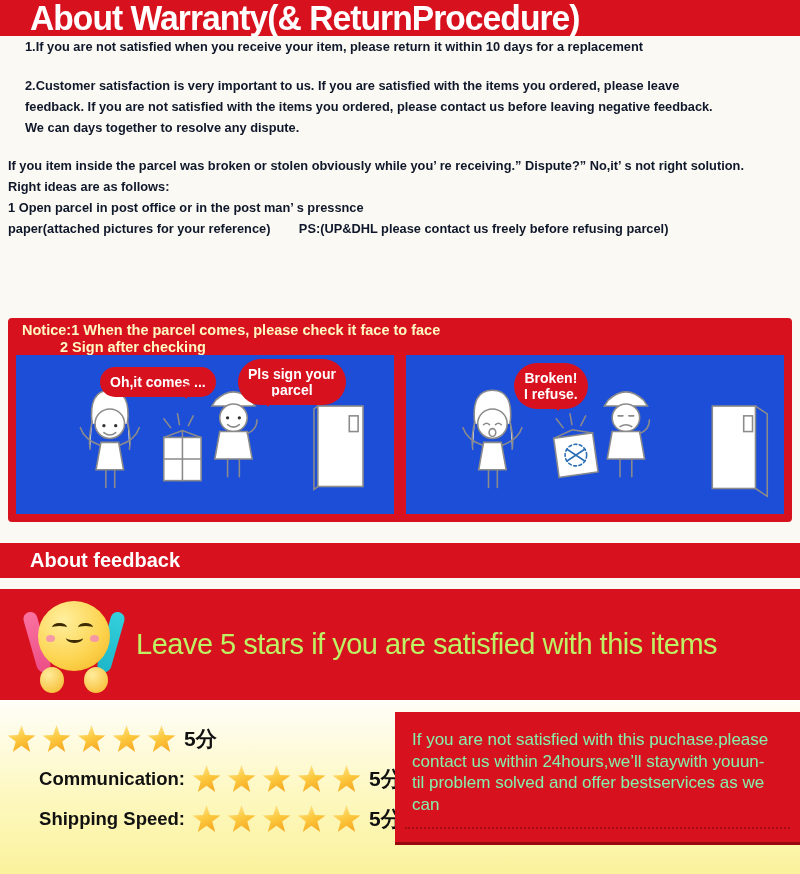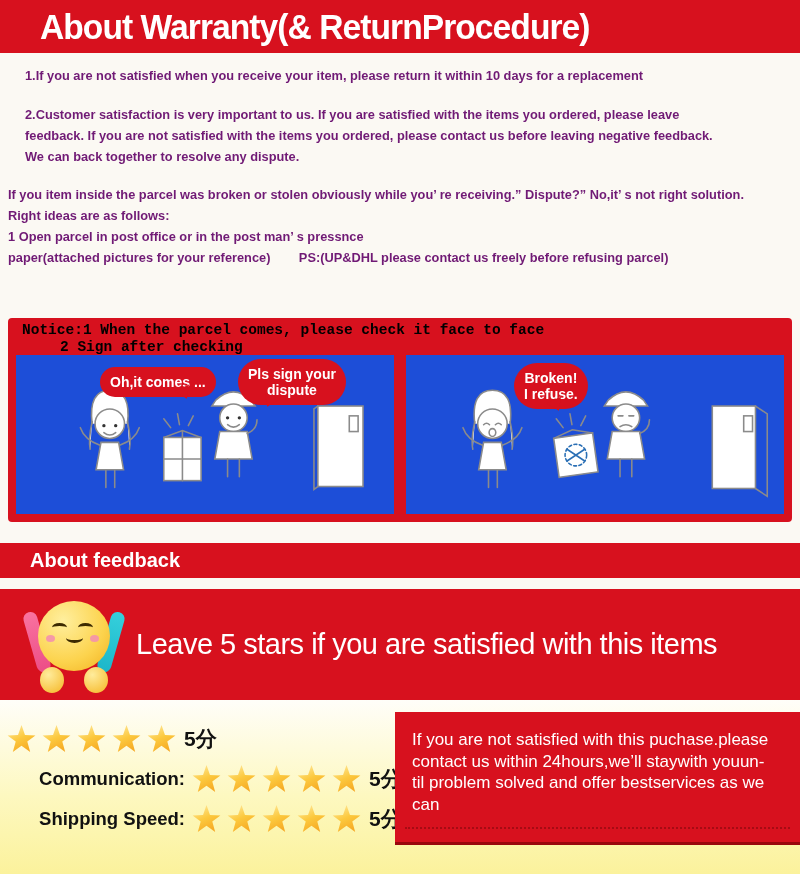--- a/index.html
+++ b/index.html
@@ -1,52 +1,52 @@
 <!DOCTYPE html>
 <html><head>
 <meta charset="utf-8">
 <style>
   * { margin:0; padding:0; box-sizing:border-box; }
   body { font-family:"Liberation Sans", sans-serif; background:#fff; }
   .page { position:relative; width:800px; height:874px; background:#fbf9f3; overflow:hidden; }
 
   
-  .top-header { height:53px; background:#d7111e; display:flex; align-items:center; padding-left:40px; }
+  .top-header { height:36px; background:#d7111e; display:flex; align-items:center; padding-left:30px; }
   .top-header h1 { color:#fff; font-size:35px; font-weight:700; letter-spacing:-1px; transform:scaleX(.96); transform-origin:left; }
 
   
-  .warranty-body { padding-top:12px; height:343px; color:#701a75; }
+  .warranty-body { height:343px; color:#0f172a; }
   .para { font-size:12.8px; font-weight:700; line-height:21px; white-space:nowrap; }
   .para.indent { padding-left:25px; }
   .para.flush  { padding-left:8px; }
   .p1 { margin-bottom:18px; }
   .p2 { margin-bottom:17px; }
   .pre { white-space:pre; }
 
   
   .comic-wrap { position:absolute; left:8px; top:318px; width:784px; height:204px; background:#d7111e; border-radius:4px; }
-  .notice { color:#000000; font-weight:700; font-size:14.5px; line-height:17px; padding:4px 0 0 14px;font-family:Liberation Mono, monospace; }
+  .notice { color:#fef9c3; font-weight:700; font-size:14.5px; line-height:17px; padding:4px 0 0 14px; }
   .notice .line2 { padding-left:38px; }
   .panels { position:absolute; left:8px; right:8px; top:37px; bottom:8px; display:flex; gap:12px; }
   .panel { position:relative; background:#1d4ed8; flex:1; }
   .panel svg { position:absolute; left:0; top:0; width:100%; height:100%; }
 
   .bubble { position:absolute; background:#d7111e; color:#fff; font-weight:700; font-size:14px; line-height:16px;
             text-align:center; padding:7px 10px; border-radius:26px; z-index:2; }
   .bubble:after { content:""; position:absolute; bottom:-10px; border:8px solid transparent; border-top:12px solid #d7111e; }
   .bubble.tail-right:after { right:22px; transform:rotate(-25deg); }
   .bubble.tail-left:after  { left:22px;  transform:rotate(25deg); }
 
   
   .feedback-bar { position:absolute; left:0; top:543px; width:800px; height:35px; background:#d7111e; display:flex; align-items:center; padding-left:30px; }
   .feedback-bar h2 { color:#fff; font-size:20px; font-weight:700; }
 
   
   .banner { position:absolute; left:0; top:589px; width:800px; height:111px; background:#d7111e; display:flex; align-items:center; }
-  .banner .headline { color:#ffffff; font-size:29px; font-weight:400; letter-spacing:-.5px; margin-left:10px; white-space:nowrap; }
+  .banner .headline { color:#bef264; font-size:29px; font-weight:400; letter-spacing:-.5px; margin-left:10px; white-space:nowrap; }
 
   
   .emoji { position:relative; width:104px; height:100px; margin-left:22px; flex:0 0 auto; }
   .emoji .stick { position:absolute; width:14px; height:62px; border-radius:8px; top:16px; }
   .emoji .stick.pink { left:8px;  background:linear-gradient(180deg,#f973a0,#ec4d86); transform:rotate(-16deg); }
   .emoji .stick.teal { right:8px; background:linear-gradient(180deg,#35d0dc,#1cb6c9); transform:rotate(16deg); }
   .emoji .face { position:absolute; left:16px; top:6px; width:72px; height:70px; border-radius:50%;
                  background:radial-gradient(circle at 35% 28%, #ffef9e, #fcd34d 60%, #f2b01e); }
   .emoji .eye { position:absolute; top:28px; width:15px; height:9px; border-top:3.5px solid #3c2a00; border-radius:50% 50% 0 0; }
   .emoji .eye.l { left:30px; } .emoji .eye.r { left:56px; }
@@ -63,40 +63,40 @@
   .rating-row { position:absolute; left:0; height:34px; display:flex; align-items:center; }
   .rating-row .lbl { width:185px; text-align:right; font-size:18.5px; font-weight:700; color:#111; }
   .stars { display:flex; gap:6px; margin-left:7px; }
   .star { width:29px; height:29px; background:linear-gradient(155deg,#ffeaa2 5%,#fcc93e 45%,#f5a31f 90%);
           clip-path:polygon(50% 2%,62% 36%,98% 38%,70% 59%,80% 95%,50% 73%,20% 95%,30% 59%,2% 38%,38% 36%); }
   .score { font-size:21px; font-weight:700; color:#111; margin-left:8px; white-space:nowrap; }
 
   
   .promise { position:absolute; left:395px; top:12px; width:405px; height:133px; background:#d7111e;
              border-bottom:3px solid #99070e; padding:17px 0 0 17px; }
-  .promise .pline { color:#ffffff; font-size:17px; line-height:21.5px; white-space:nowrap; font-weight:400; }
+  .promise .pline { color:#86efac; font-size:17px; line-height:21.5px; white-space:nowrap; font-weight:400; }
   .promise .dots { position:absolute; left:10px; right:10px; bottom:13px; border-top:2px dotted #a60b13; }
 </style>
 </head>
 <body>
 
 <div class="page">
 
   <header class="top-header">
     <h1>About Warranty(&amp; ReturnProcedure)</h1>
   </header>
 
   <section class="warranty-body">
     <div class="para indent p1">
       <div>1.If you are not satisfied when you receive your item, please return it within 10 days for a replacement</div>
     </div>
     <div class="para indent p2">
       <div>2.Customer satisfaction is very important to us. If you are satisfied with the items you ordered, please leave</div>
       <div>feedback. If you are not satisfied with the items you ordered, please contact us before leaving negative feedback.</div>
-      <div>We can back together to resolve any dispute.</div>
+      <div>We can days together to resolve any dispute.</div>
     </div>
     <div class="para flush">
       <div>If you item inside the parcel was broken or stolen obviously while you’ re receiving.” Dispute?” No,it’ s not right solution.</div>
       <div>Right ideas are as follows:</div>
       <div>1 Open parcel in post office or in the post man’ s pressnce</div>
       <div class="pre">paper(attached pictures for your reference)        PS:(UP&amp;DHL please contact us freely before refusing parcel)</div>
     </div>
   </section>
 
   <section class="comic-wrap">
@@ -138,21 +138,21 @@
             <rect x="300" y="52" width="46" height="82" fill="#fff"></rect>
             <rect x="332" y="62" width="9" height="16"></rect>
             <path d="M300 52 l-4 3 v82 l4 -3"></path>
           </g>
         </svg>
         <div class="bubble tail-right" style="left:84px; top:12px;">
           <span>Oh,it comes ...</span>
         </div>
         <div class="bubble tail-left" style="left:222px; top:4px;">
           <div>Pls sign your</div>
-          <div>dispute</div>
+          <div>parcel</div>
         </div>
       </div>
 
       <div class="panel">
         <svg viewBox="0 0 385 162">
           <g stroke="#8b8b8b" fill="none" stroke-width="1.6" stroke-linecap="round">
 
             <path d="M70 70 Q66 36 88 36 Q110 36 106 70" fill="#fff"></path>
             <path d="M70 68 q-4 18 -2 28 M106 68 q4 18 2 28" fill="#fff"></path>
             <circle cx="88" cy="70" r="15" fill="#fff"></circle>

